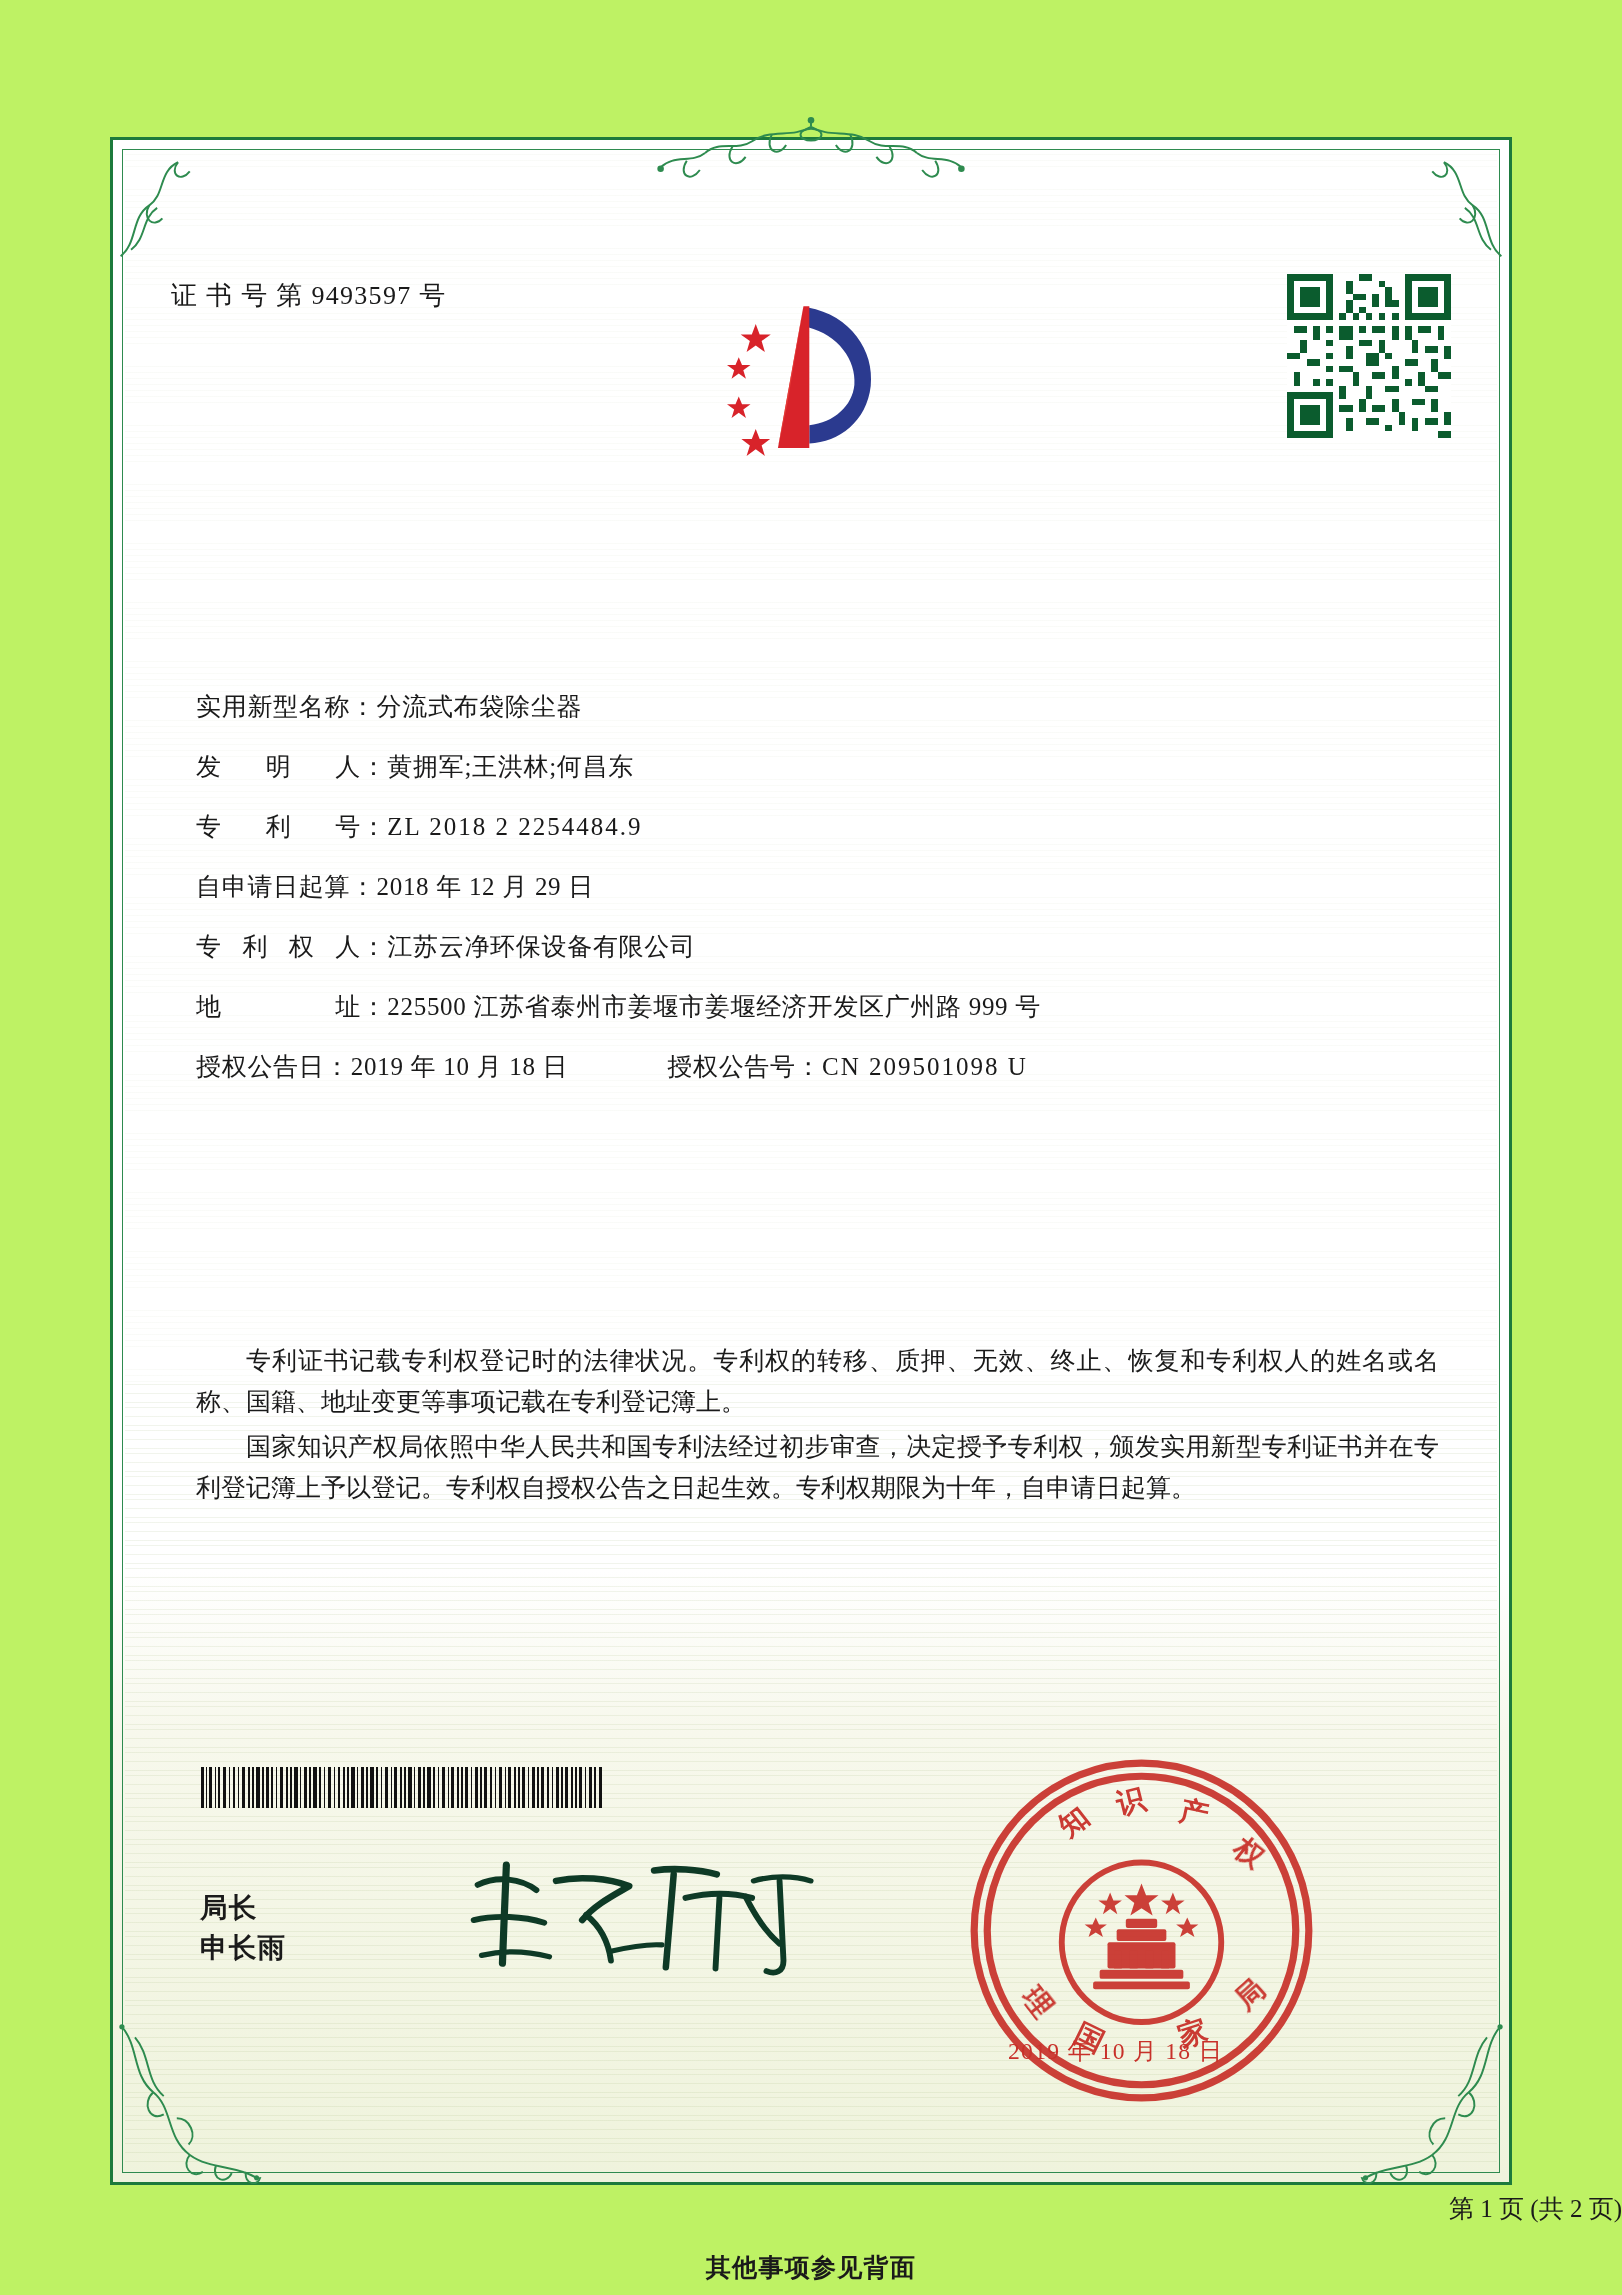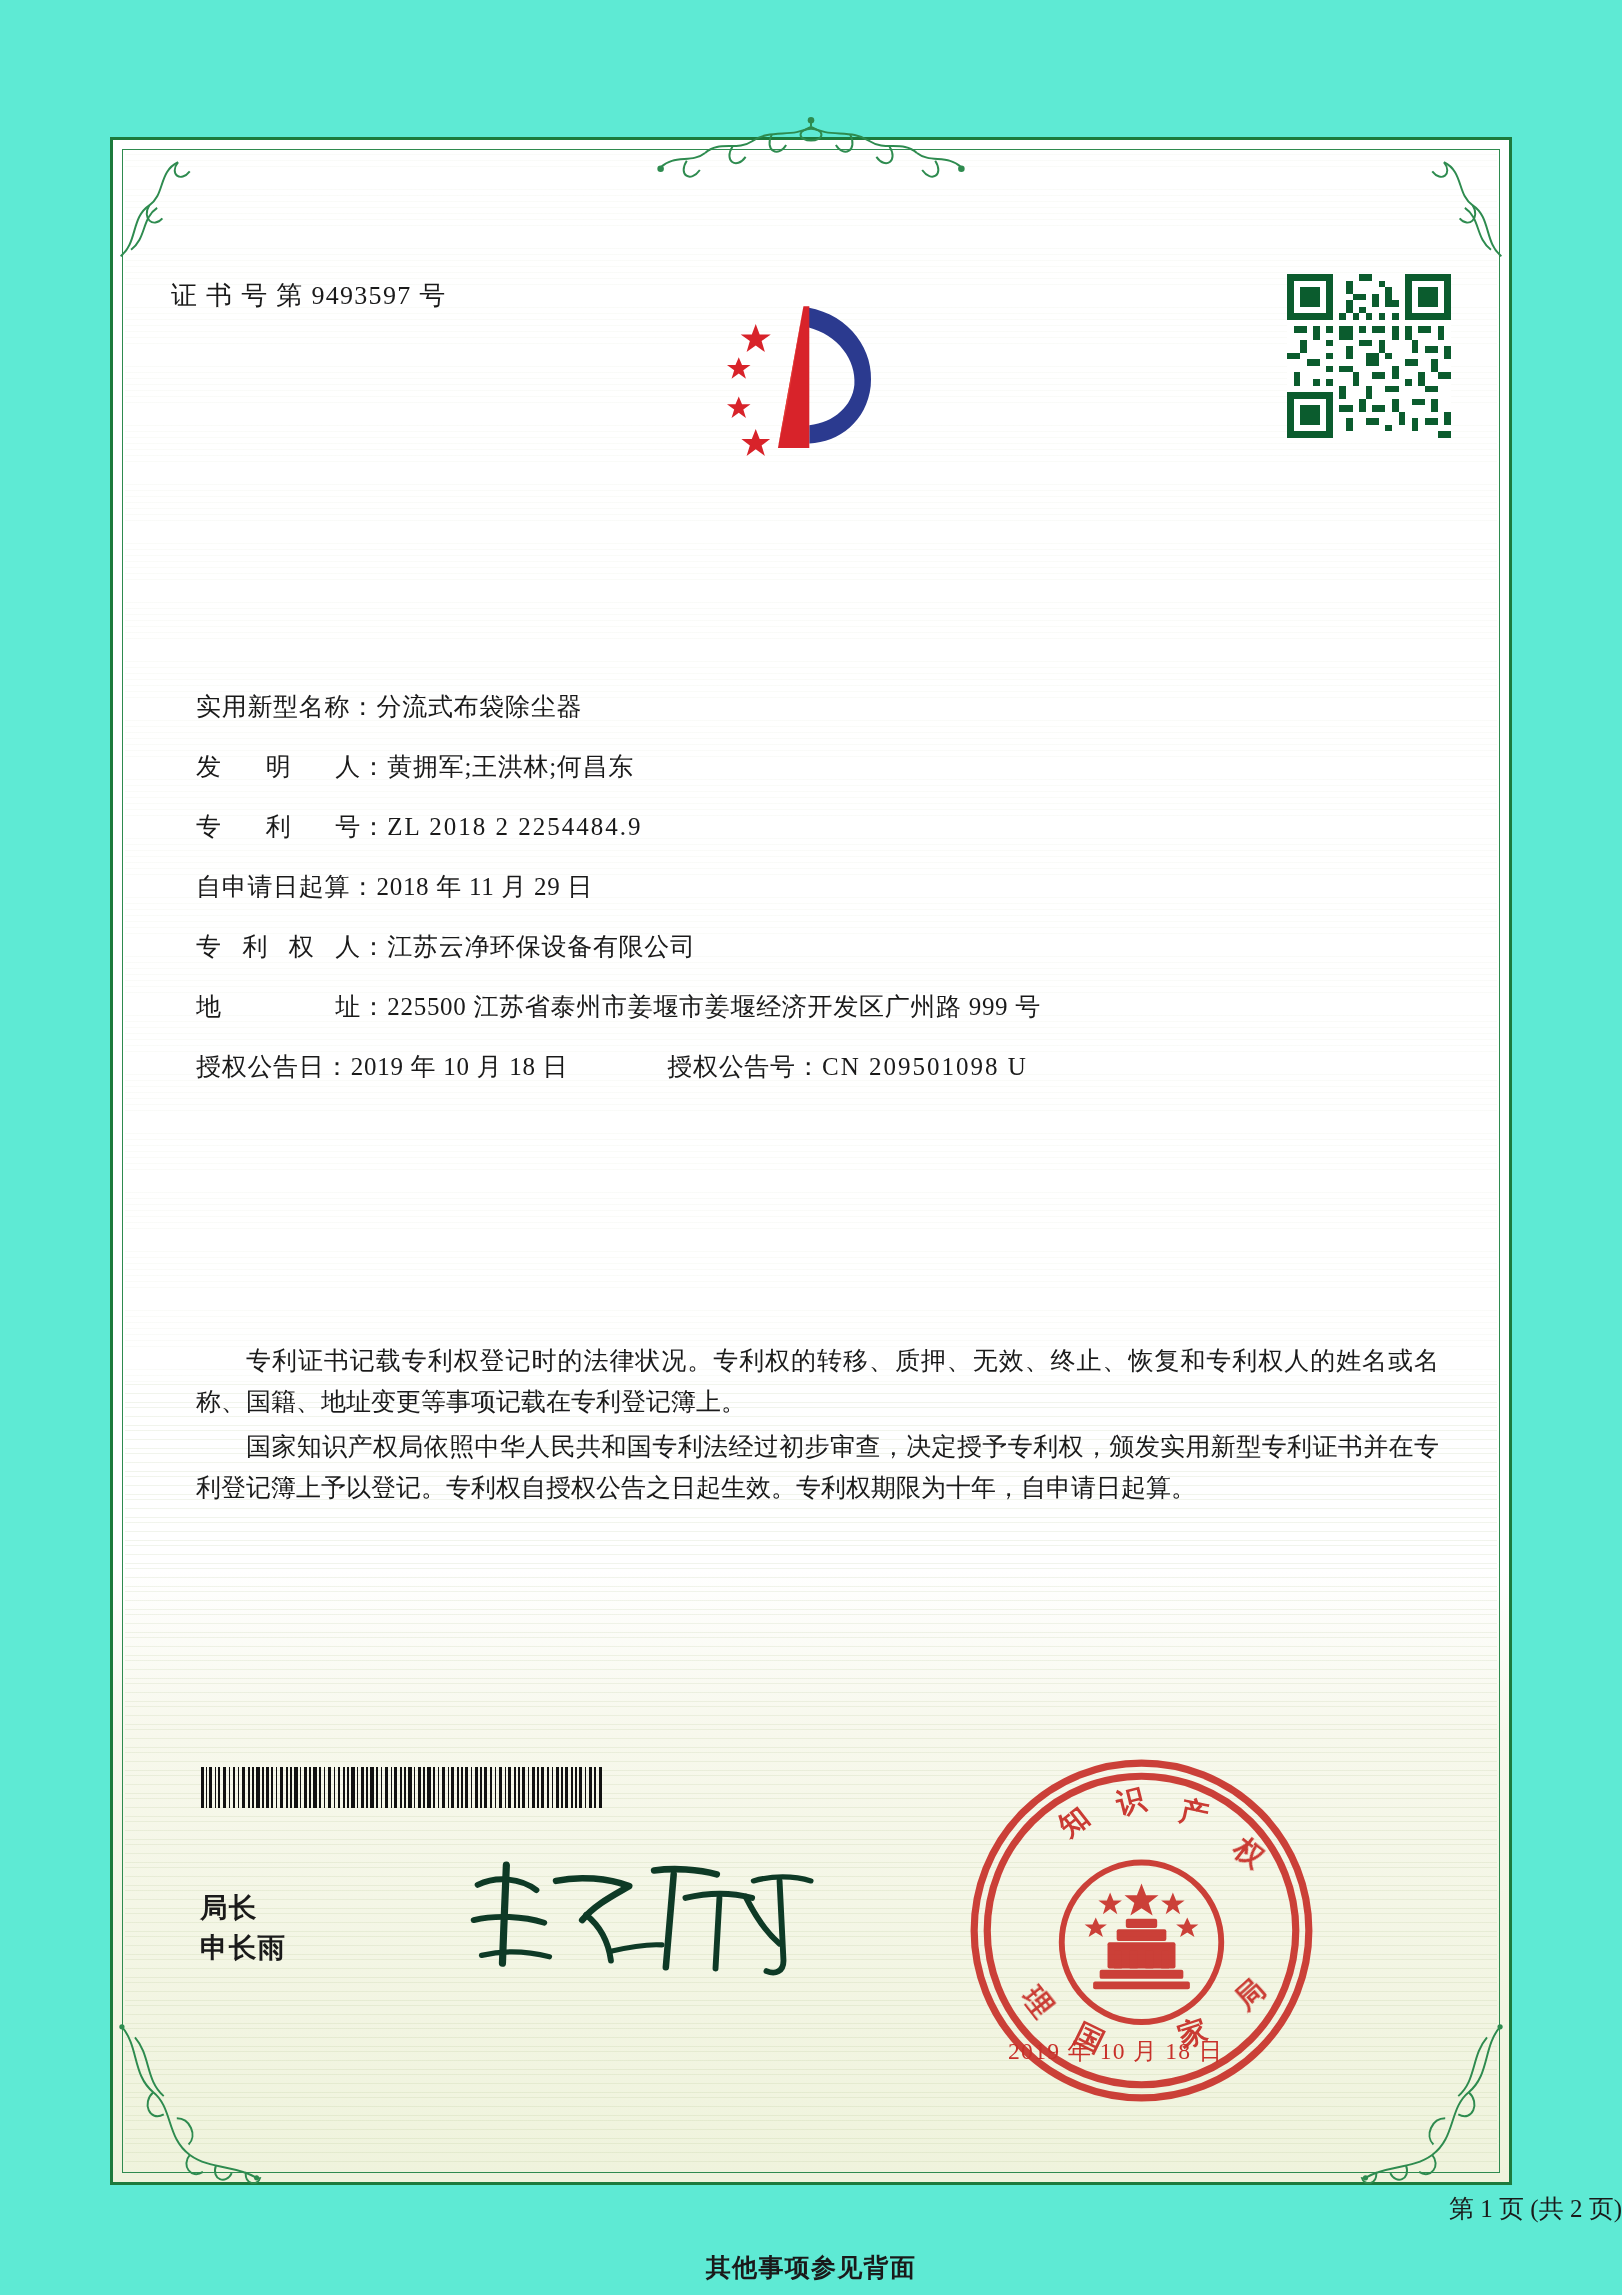--- a/index.html
+++ b/index.html
@@ -15,21 +15,21 @@
     position: relative;
     overflow: hidden;
   }
 
   
   .cert-page {
     position: absolute;
     left: 0; top: 0;
     width: 1622px;
     height: 2295px;
-    background: #5eead4;
+    background: #bef264;
   }
 
   .frame-outer {
     position: absolute;
     left: 110px;
     top: 137px;
     width: 1402px;
     height: 2048px;
     border: 3.3px solid #1d7a3c;
     box-sizing: border-box;
@@ -472,21 +472,21 @@
 
     <div class="field-row">
       <span class="f-label spread-4">专利号</span>
       <span class="f-colon">：</span>
       <span class="f-value mono-ish">ZL 2018 2 2254484.9</span>
     </div>
 
     <div class="field-row">
       <span class="f-label">自申请日起算</span>
       <span class="f-colon">：</span>
-      <span class="f-value">2018 年 11 月 29 日</span>
+      <span class="f-value">2018 年 12 月 29 日</span>
     </div>
 
     <div class="field-row">
       <span class="f-label spread-5">专利权人</span>
       <span class="f-colon">：</span>
       <span class="f-value">江苏云净环保设备有限公司</span>
     </div>
 
     <div class="field-row">
       <span class="f-label spread-4">地址</span>

